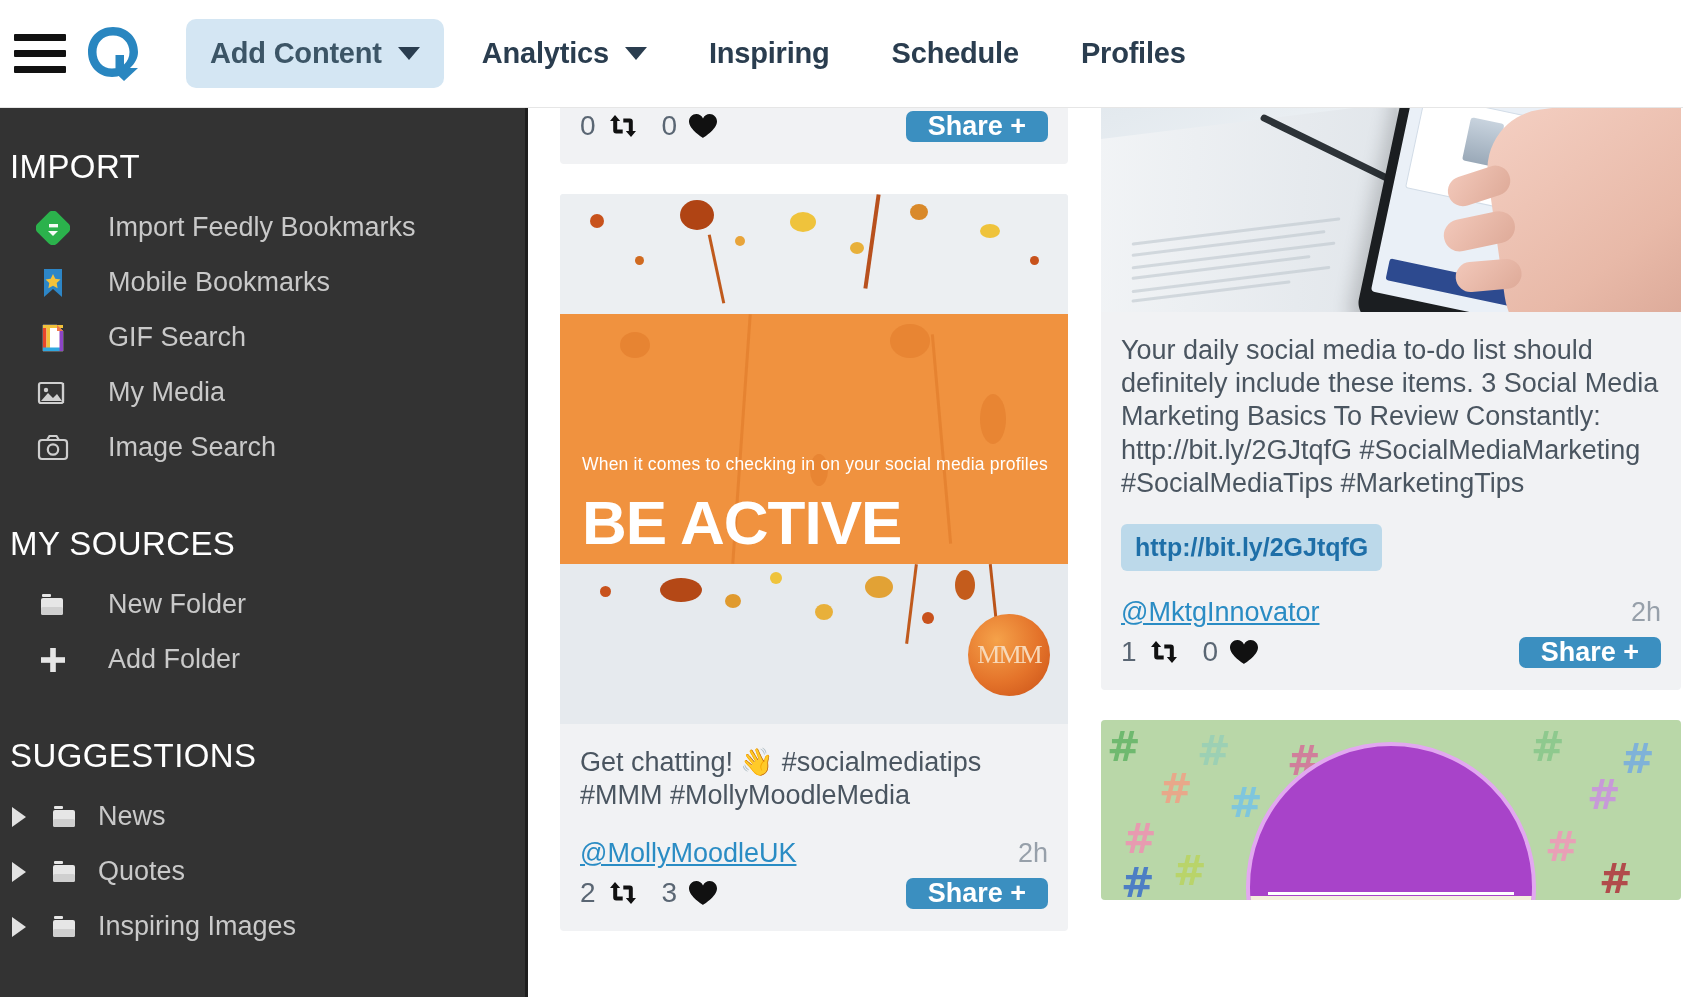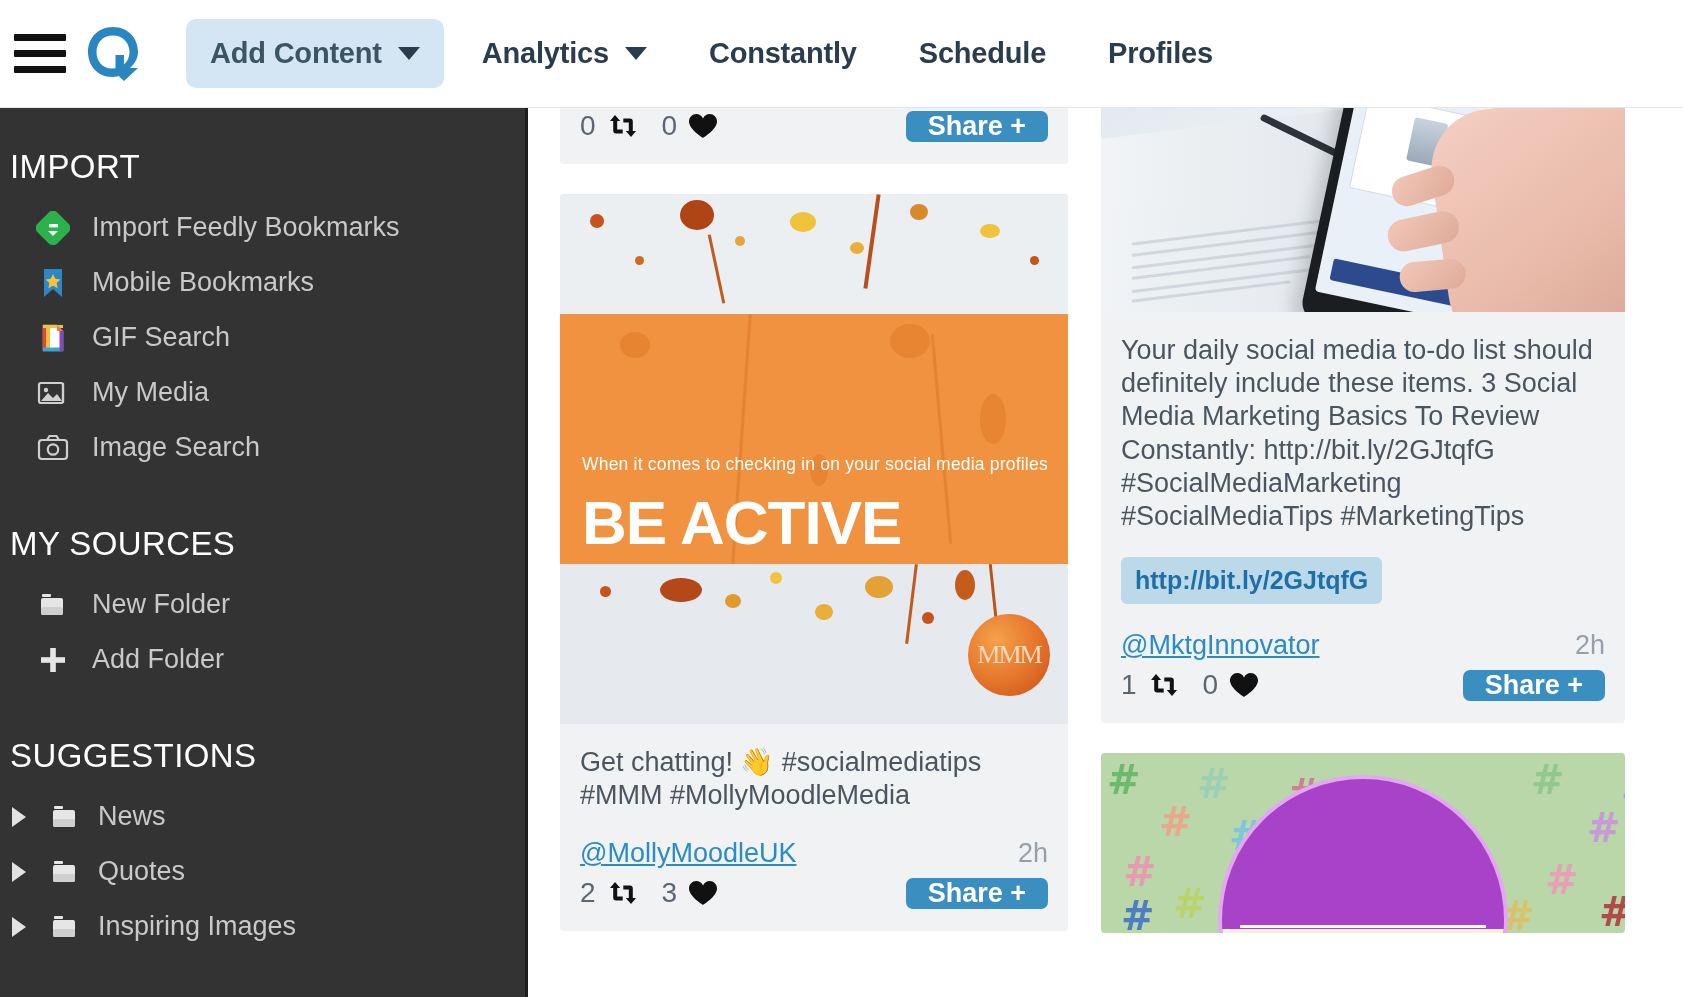--- a/index.html
+++ b/index.html
@@ -40,36 +40,36 @@
     position: absolute; top: 108px; left: 0; width: 528px; height: 889px;
     background: #333333; color: #fff; overflow: hidden; z-index: 20;
     border-right: 3px solid #1e1e1e;
   }
   .side-heading {
     font-size: 33px; color: #ffffff; letter-spacing: 0.4px;
     padding: 0 0 0 10px; margin-top: 40px; margin-bottom: 14px; font-weight: normal;
   }
   .side-item {
     display: flex; align-items: center; height: 55px; padding-left: 34px;
-    color: #c6c6c6; font-size: 27px; cursor: pointer; gap: 20px;
+    color: #c6c6c6; font-size: 27px; cursor: pointer; gap: 36px;
   }
   .side-item .lbl { color: #c9c9c9; }
   .side-ico { width: 38px; height: 38px; display: flex; align-items: center; justify-content: center; flex: 0 0 38px; }
   .side-ico svg { display:block; }
   .tri { width:0;height:0;border-top:10px solid transparent;border-bottom:10px solid transparent;border-left:14px solid #e2e2e2; flex:0 0 14px; margin-right: 6px; }
   .sub-item { padding-left: 12px; gap: 14px; }
 
   
   .feed {
     position: absolute; top: 108px; left: 528px; width: 1155px; height: 889px;
     background: #ffffff; overflow: hidden;
   }
   .col { position: absolute; top: 0; width: 508px; }
   .col-mid { left: 32px; }
-  .col-right { left: 573px; width: 524px; }
+  .col-right { left: 573px; width: 580px; }
 
   .card {
     background: #f1f2f4; border-radius: 4px; margin-bottom: 30px; overflow: hidden;
     width: 100%;
   }
   .card-img { width: 100%; display: block; position: relative; overflow: hidden; }
 
   .card-body { padding: 22px 20px 0 20px; }
   .card-text { font-size: 27px; line-height: 1.23; color: #4a5560; word-wrap: break-word; }
   .link-chip {
@@ -162,21 +162,21 @@
     <div class="nav-items">
       <div class="nav-item active">
         <span>Add Content</span>
         <span class="caret"></span>
       </div>
       <div class="nav-item">
         <span>Analytics</span>
         <span class="caret"></span>
       </div>
       <div class="nav-item">
-        <span>Constantly</span>
+        <span>Inspiring</span>
       </div>
       <div class="nav-item">
         <span>Schedule</span>
       </div>
       <div class="nav-item">
         <span>Profiles</span>
       </div>
     </div>
   </div>
 

